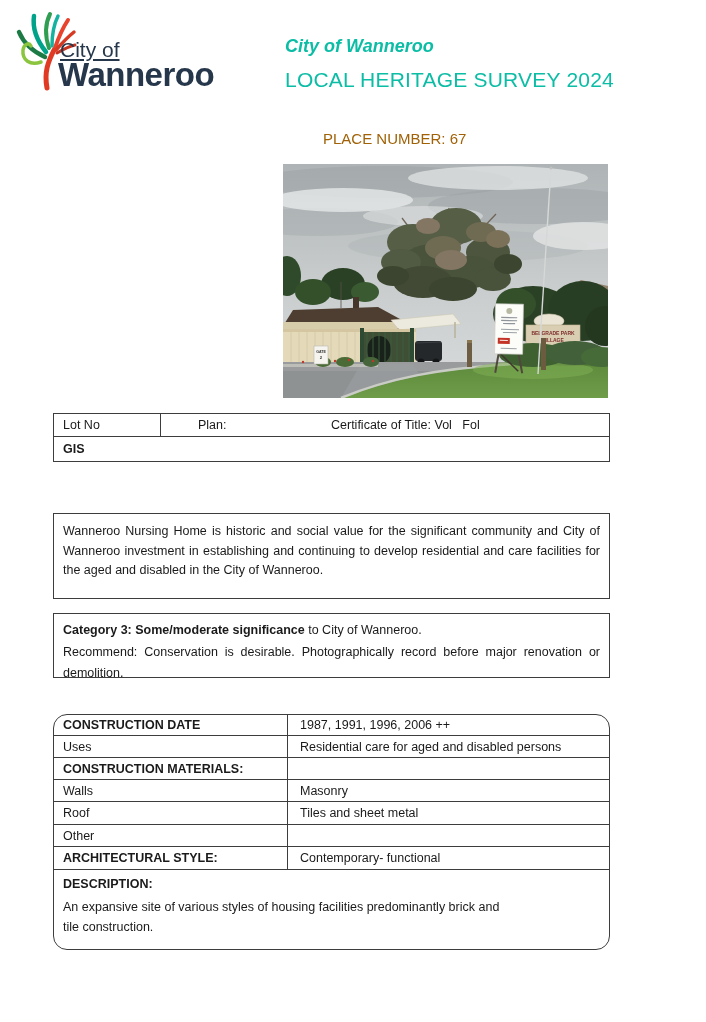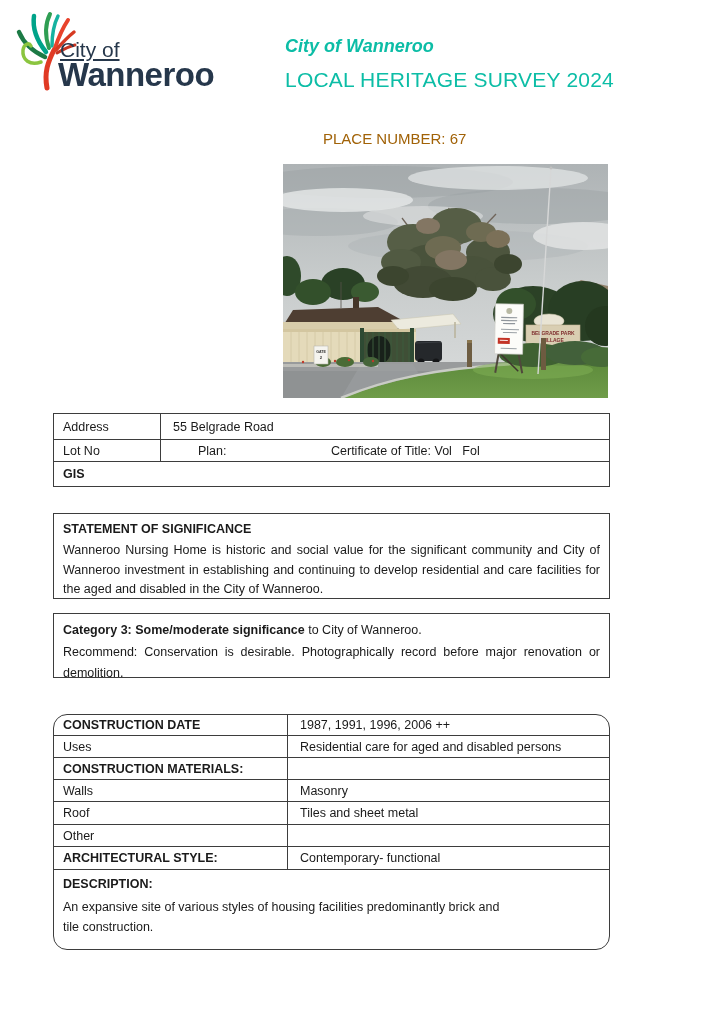--- a/index.html
+++ b/index.html
@@ -262,38 +262,33 @@
       </g>
 
       <g>
         <line x1="268" y1="4" x2="255" y2="210" stroke="#d6d7d7" stroke-width="1.4"></line>
         <circle cx="268" cy="4" r="1.4" fill="#c0c0c0"></circle>
       </g>
     </svg>
   </div>
 
   <div class="tbl" style="top:413px;">
-    <div class="trow" style="height:25px;">
-      <div class="tlabel">Address</div>
-      <div class="tval">55 Belgrade Road</div>
-    </div>
     <div class="trow" style="height:22px;gap:25px;">
       <div class="tlabel">Lot No</div>
       <div class="tval">
         <span class="plan-span">Plan:</span>
         <span class="cert-span">Certificate of Title: Vol   Fol</span>
       </div>
     </div>
     <div class="trow full" style="height:25px;">
       <div class="tlabel b">GIS</div>
     </div>
   </div>
 
   <div class="boxsec" style="top:513px; height:86px;">
-    <div class="sec-heading">STATEMENT OF SIGNIFICANCE</div>
     <div class="sec-body">Wanneroo Nursing Home is historic and social value for the significant community and City of Wanneroo investment in establishing and continuing to develop residential and care facilities for the aged and disabled in the City of Wanneroo.</div>
   </div>
 
   <div class="boxsec" style="top:613px; height:65px;">
     <div class="cat-lead"><span class="b">Category 3: Some/moderate significance</span><span> to City of Wanneroo.</span></div>
     <div class="cat-body">Recommend: Conservation is desirable. Photographically record before major renovation or demolition.</div>
   </div>
 
   <div class="tbl tbl2" style="top:714px;border-radius:14px;">
     <div class="trow" style="height:20px;">

